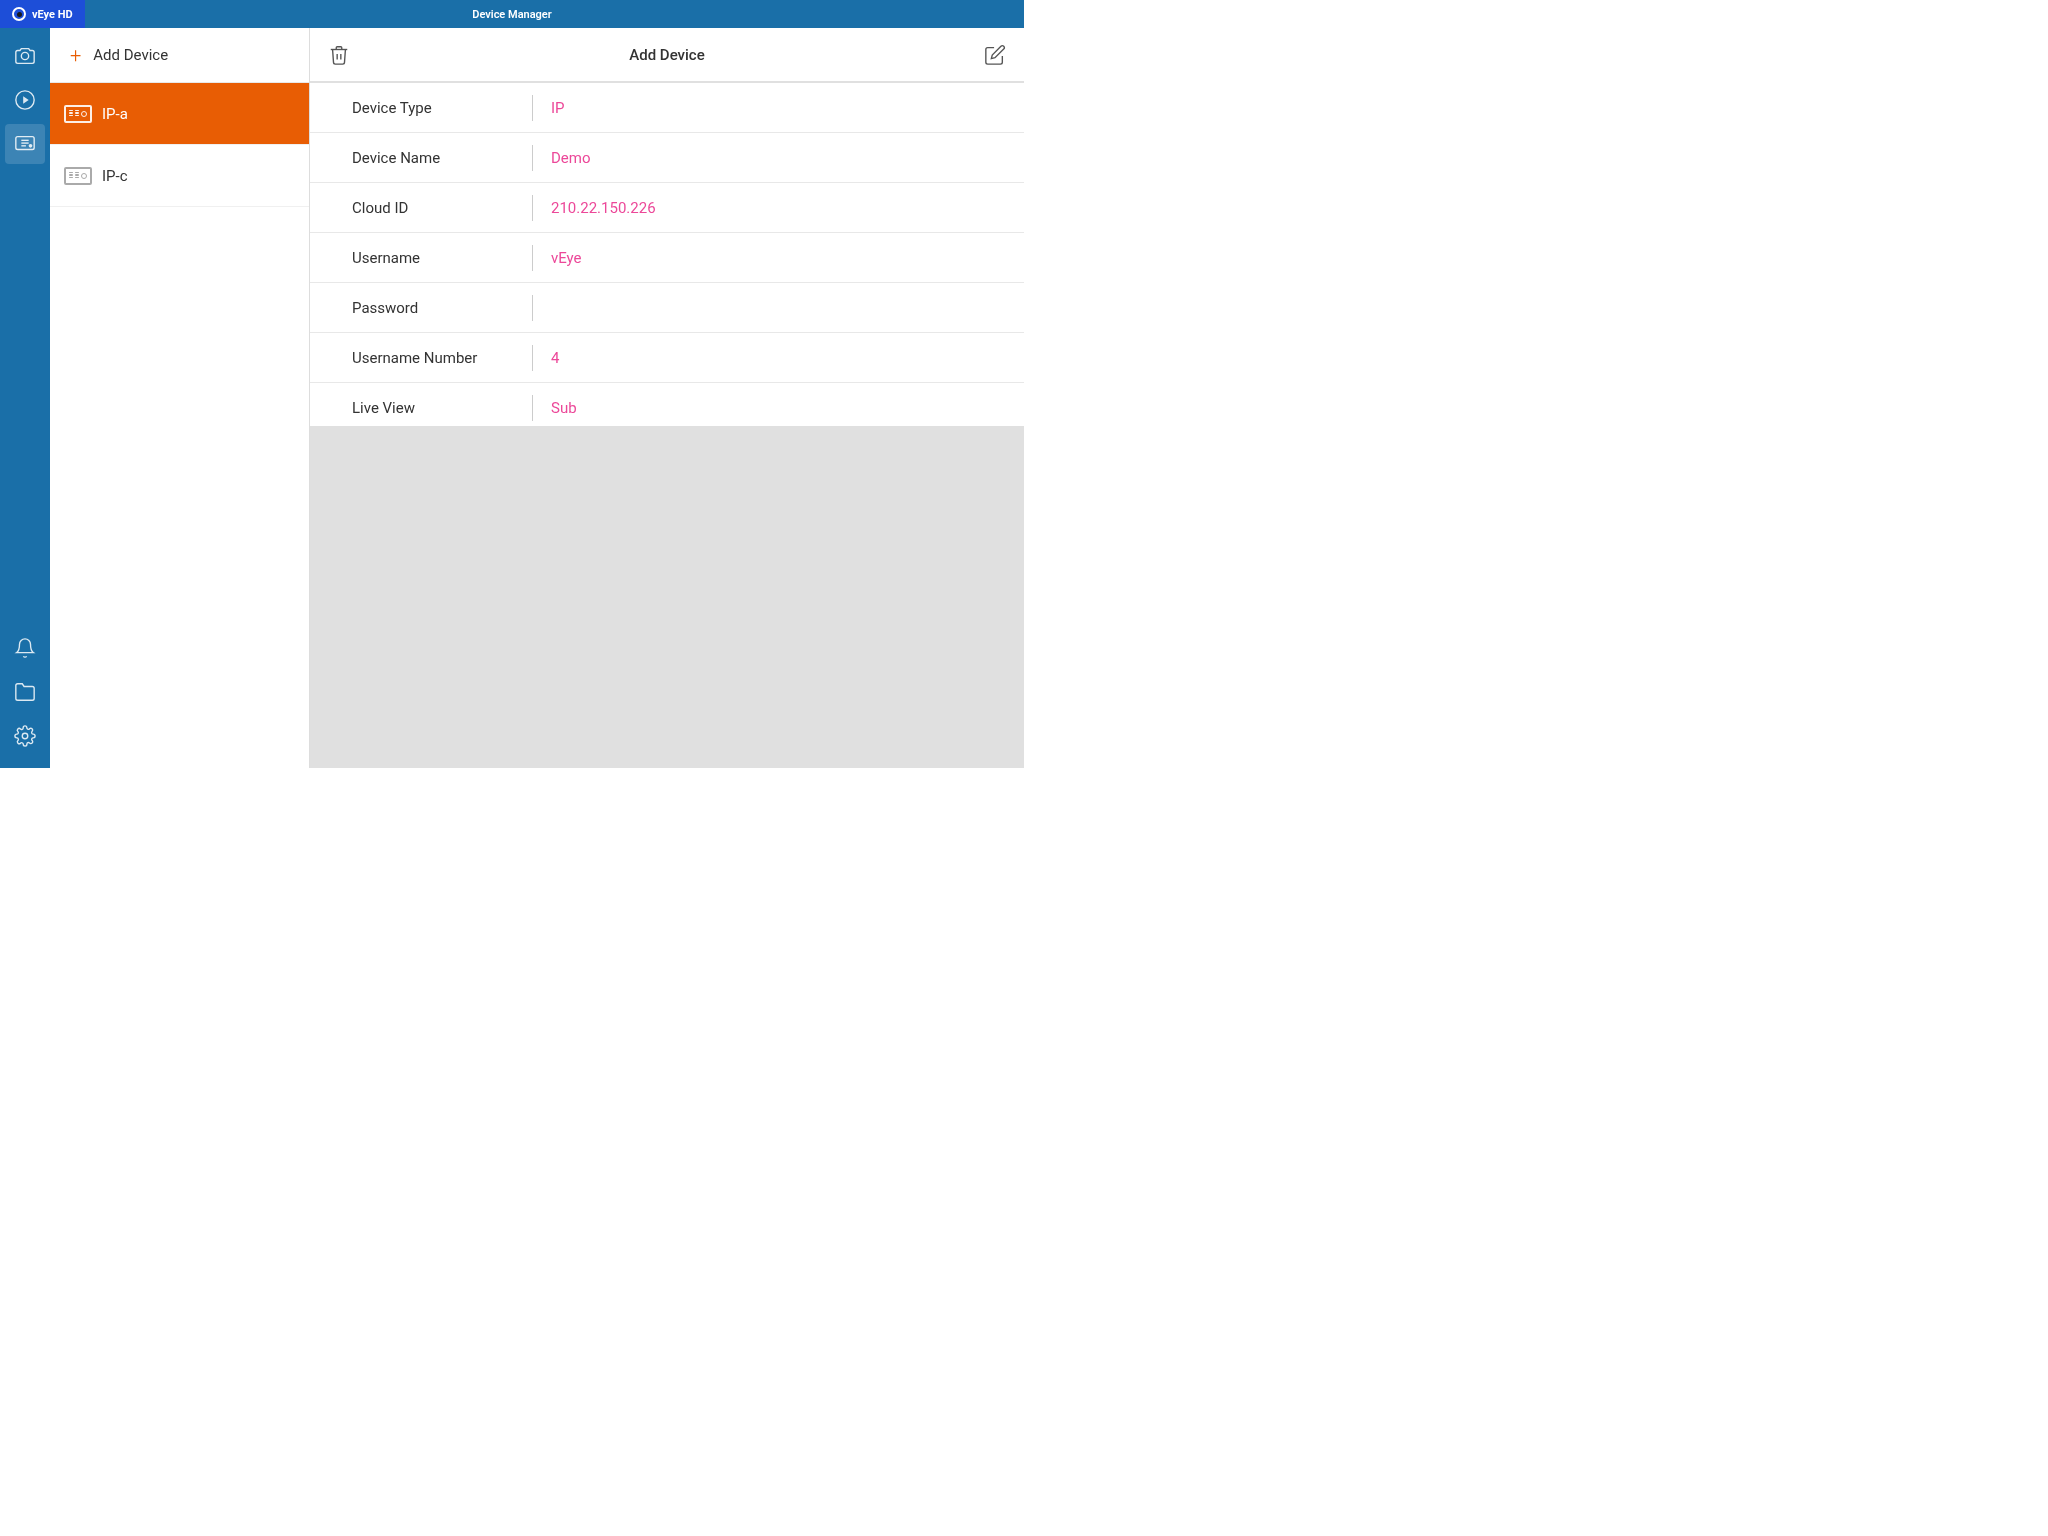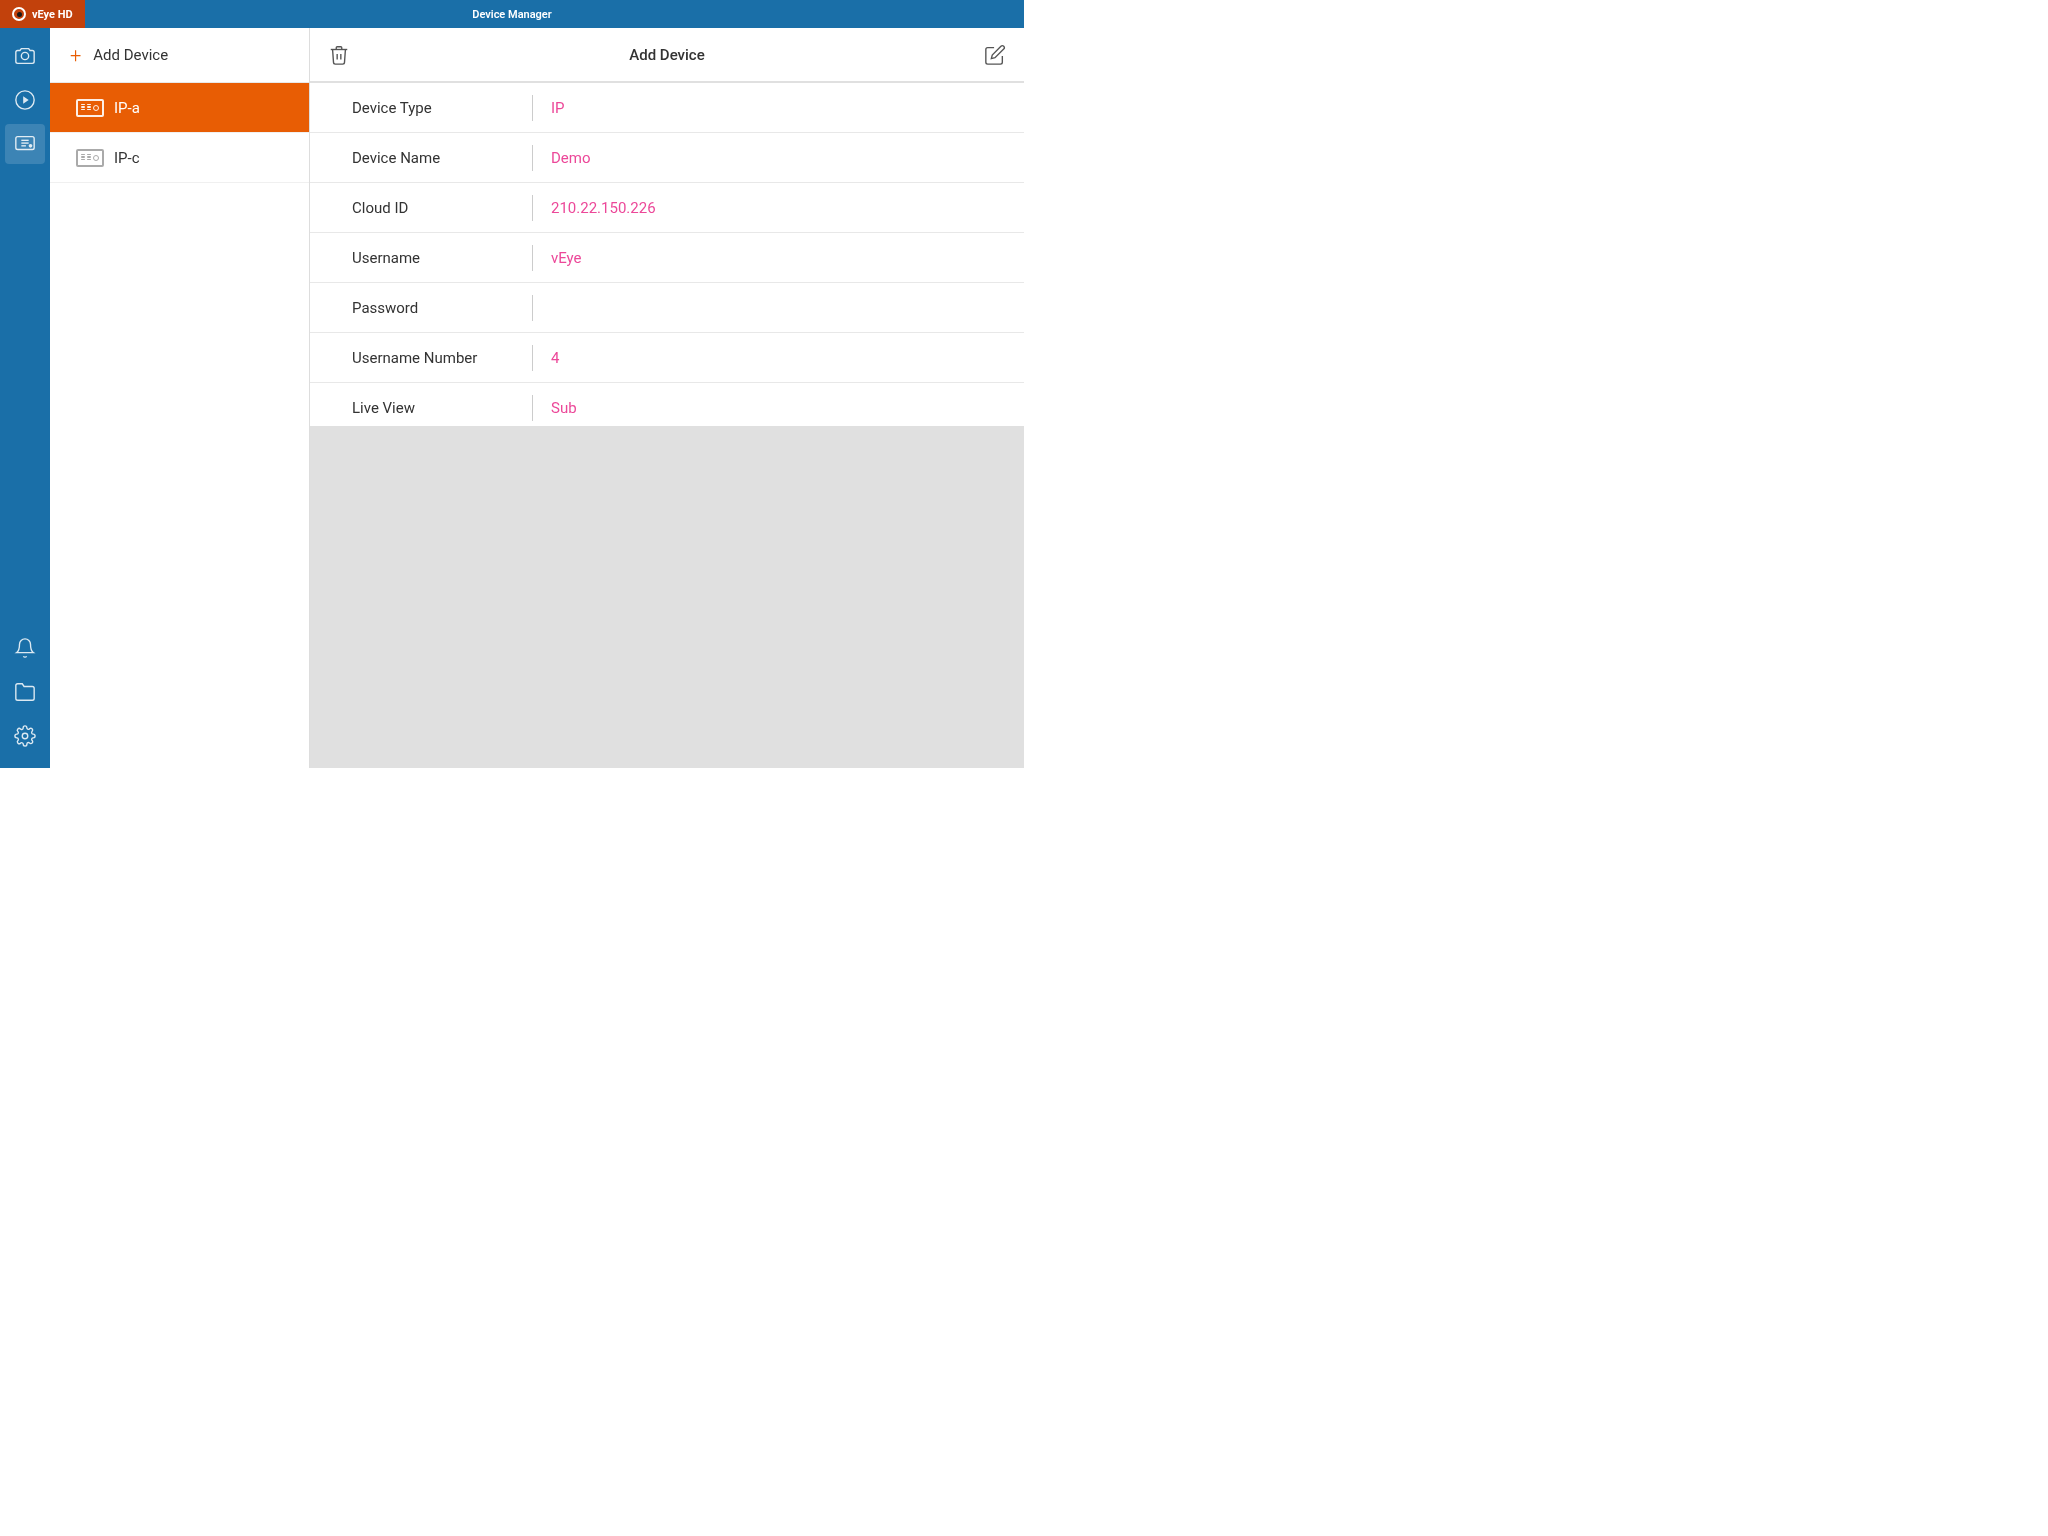--- a/index.html
+++ b/index.html
@@ -12,21 +12,21 @@
       display: flex;
       align-items: center;
       justify-content: center;
       position: relative;
     }
     .top-bar-logo {
       position: absolute;
       left: 0;
       top: 0;
       height: 28px;
-      background: #c2410c;
+      background: #1d4ed8;
       display: flex;
       align-items: center;
       padding: 0 12px;
       gap: 6px;
     }
     .logo-circle {
       width: 14px;
       height: 14px;
       border-radius: 50%;
       border: 2px solid white;
@@ -123,24 +123,24 @@
     }
     .add-device-label {
       color: #333;
       font-size: 15px;
     }
     .device-list {
       flex: 1;
       overflow-y: auto;
     }
     .device-item {
-      height: 50px;
-      display: flex;
-      align-items: center;
-      padding: 0 26px;
+      height: 62px;
+      display: flex;
+      align-items: center;
+      padding: 0 14px;
       gap: 10px;
       cursor: pointer;
       border-bottom: 1px solid #f0f0f0;
     }
     .device-item.active {
       background: #e85d04;
     }
     .device-item.active .device-item-name {
       color: white;
     }

